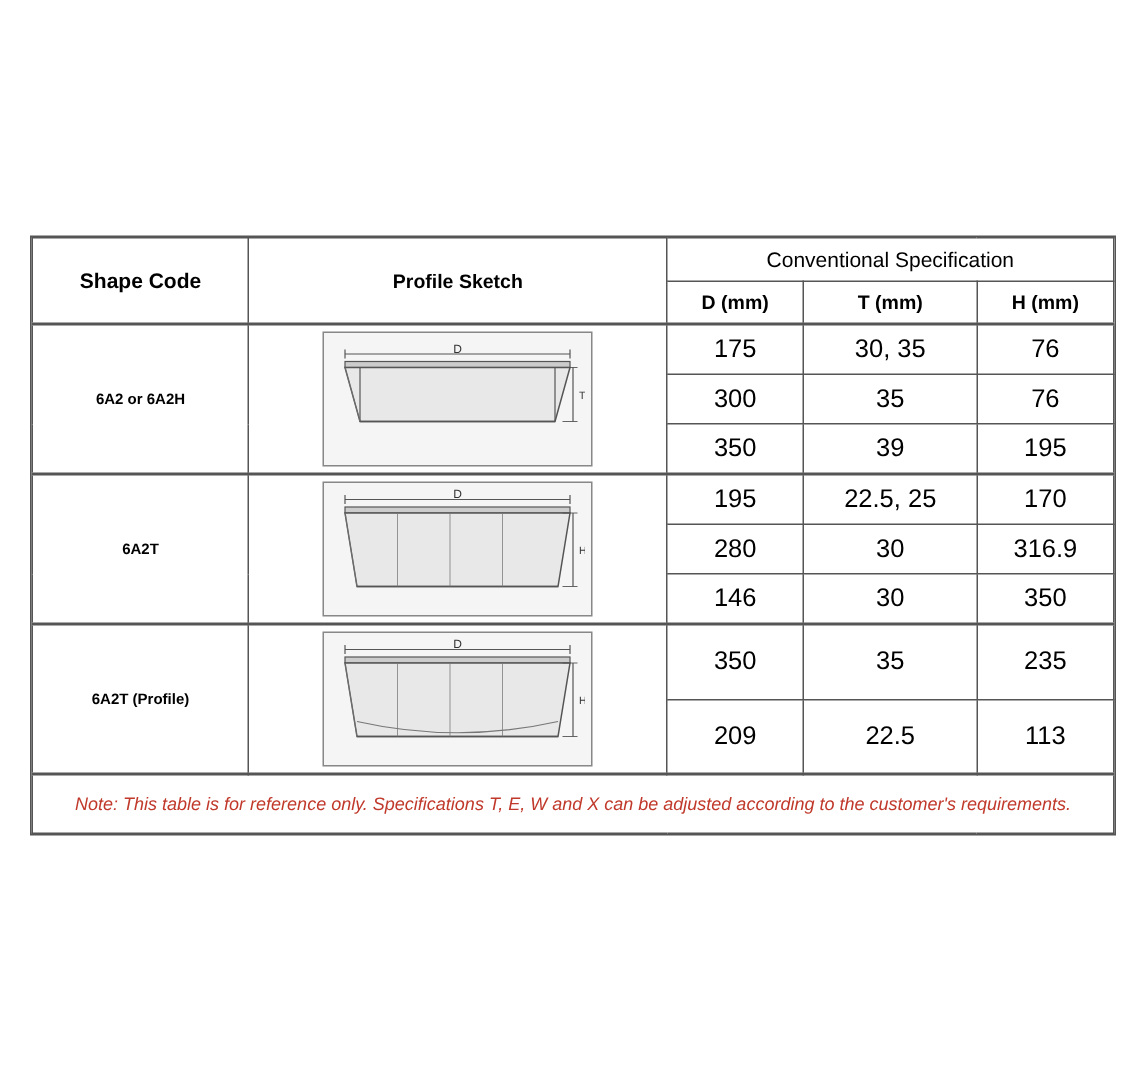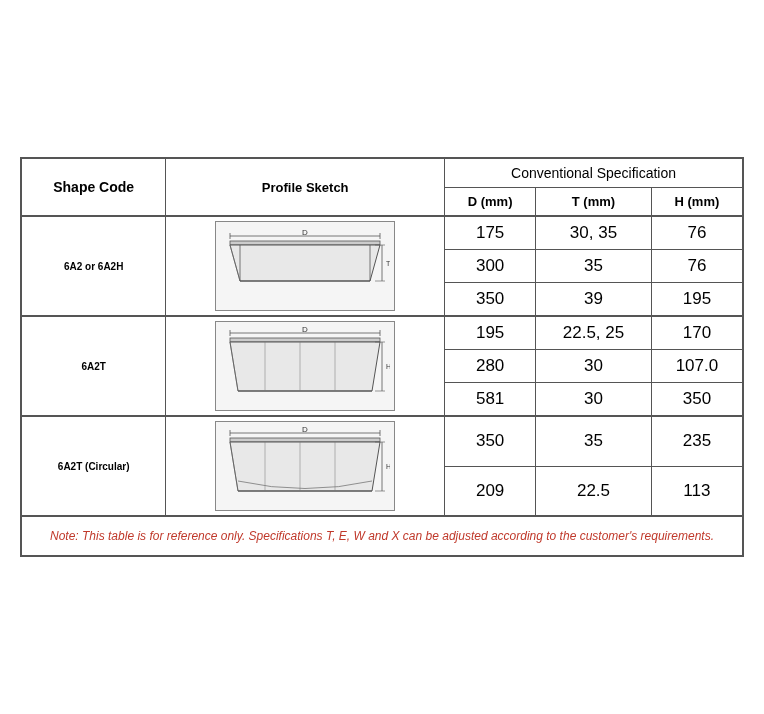--- a/index.html
+++ b/index.html
@@ -178,30 +178,30 @@
             </svg>
           </div>
         </td>
         <td class="data-cell">195</td>
         <td class="data-cell">22.5, 25</td>
         <td class="data-cell">170</td>
       </tr>
       <tr>
         <td class="data-cell">280</td>
         <td class="data-cell">30</td>
-        <td class="data-cell">107.0</td>
-      </tr>
-      <tr>
-        <td class="data-cell">581</td>
+        <td class="data-cell">316.9</td>
+      </tr>
+      <tr>
+        <td class="data-cell">146</td>
         <td class="data-cell">30</td>
         <td class="data-cell">350</td>
       </tr>
 
       <tr class="section-divider">
-        <td rowspan="2" class="shape-code-cell">6A2T (Circular)</td>
+        <td rowspan="2" class="shape-code-cell">6A2T (Profile)</td>
         <td rowspan="2" class="profile-cell">
           <div class="sketch-box">
             <svg viewBox="0 0 170 80">
 
               <rect x="10" y="12" width="150" height="4" fill="#ccc" stroke="#555" stroke-width="0.8"></rect>
 
               <line x1="10" y1="7" x2="160" y2="7" stroke="#555" stroke-width="0.8"></line>
               <line x1="10" y1="4" x2="10" y2="10" stroke="#555" stroke-width="0.8"></line>
               <line x1="160" y1="4" x2="160" y2="10" stroke="#555" stroke-width="0.8"></line>
               <text x="85" y="6" text-anchor="middle" font-size="8" fill="#333">D</text>

